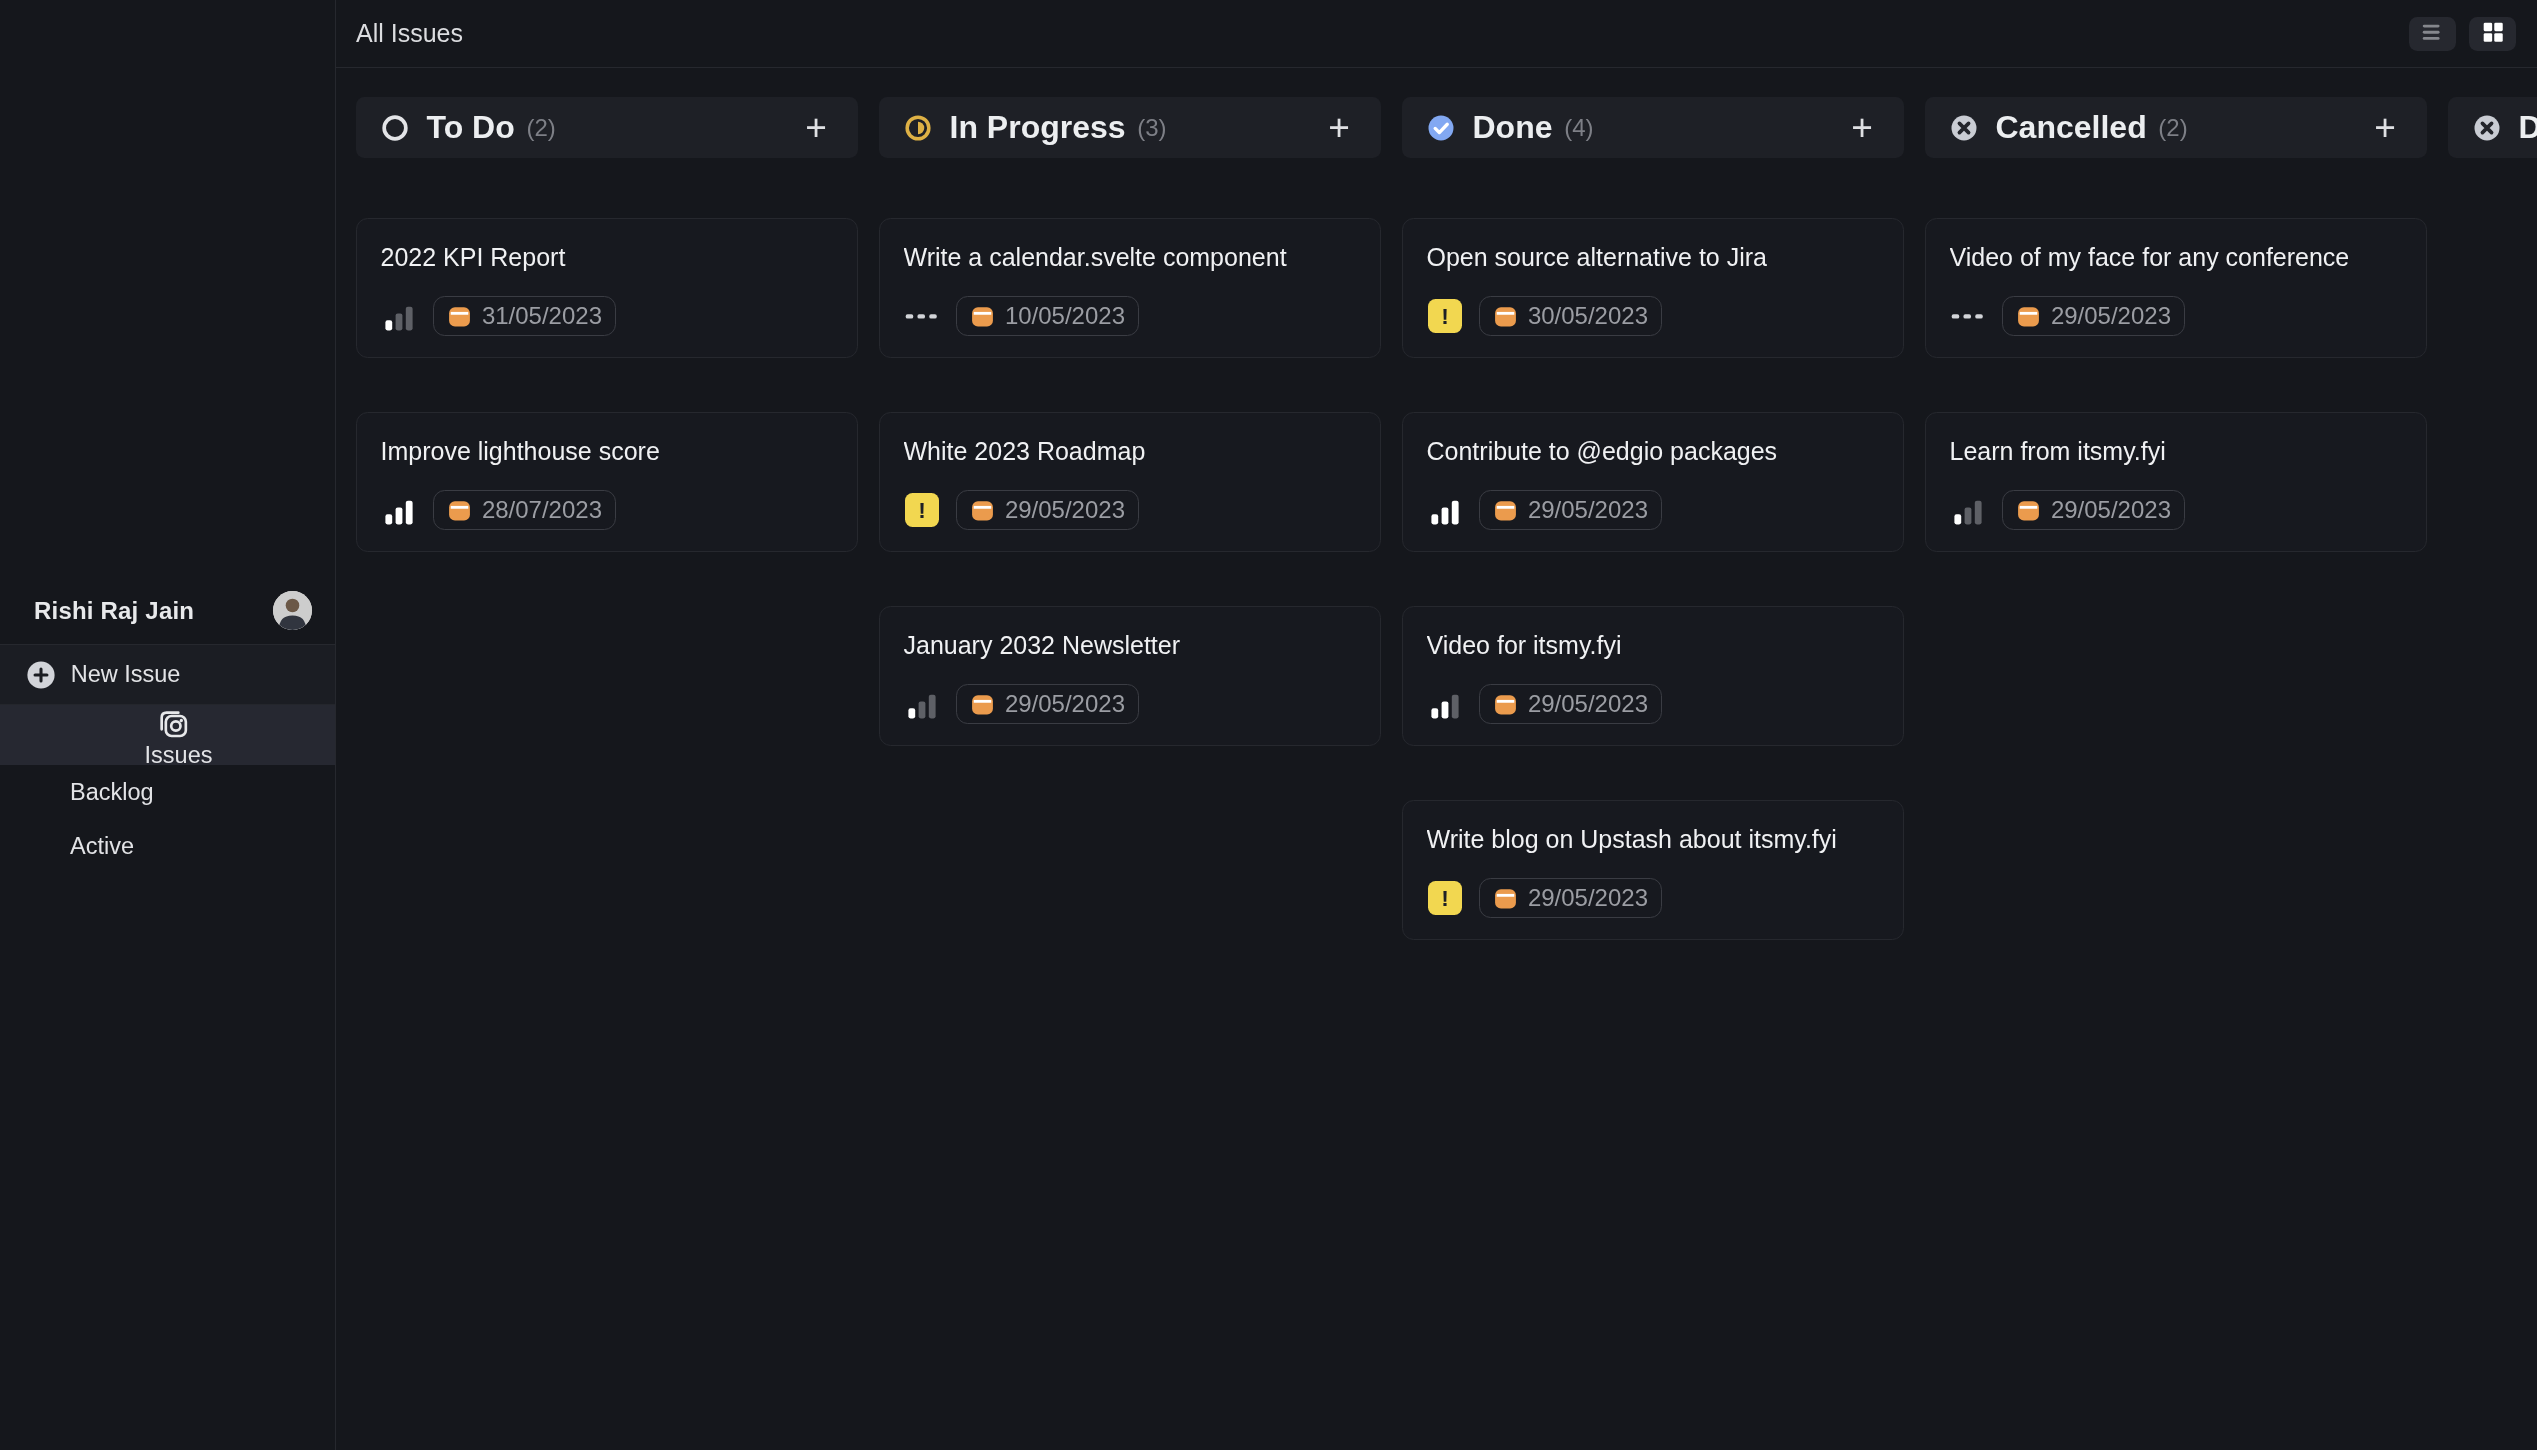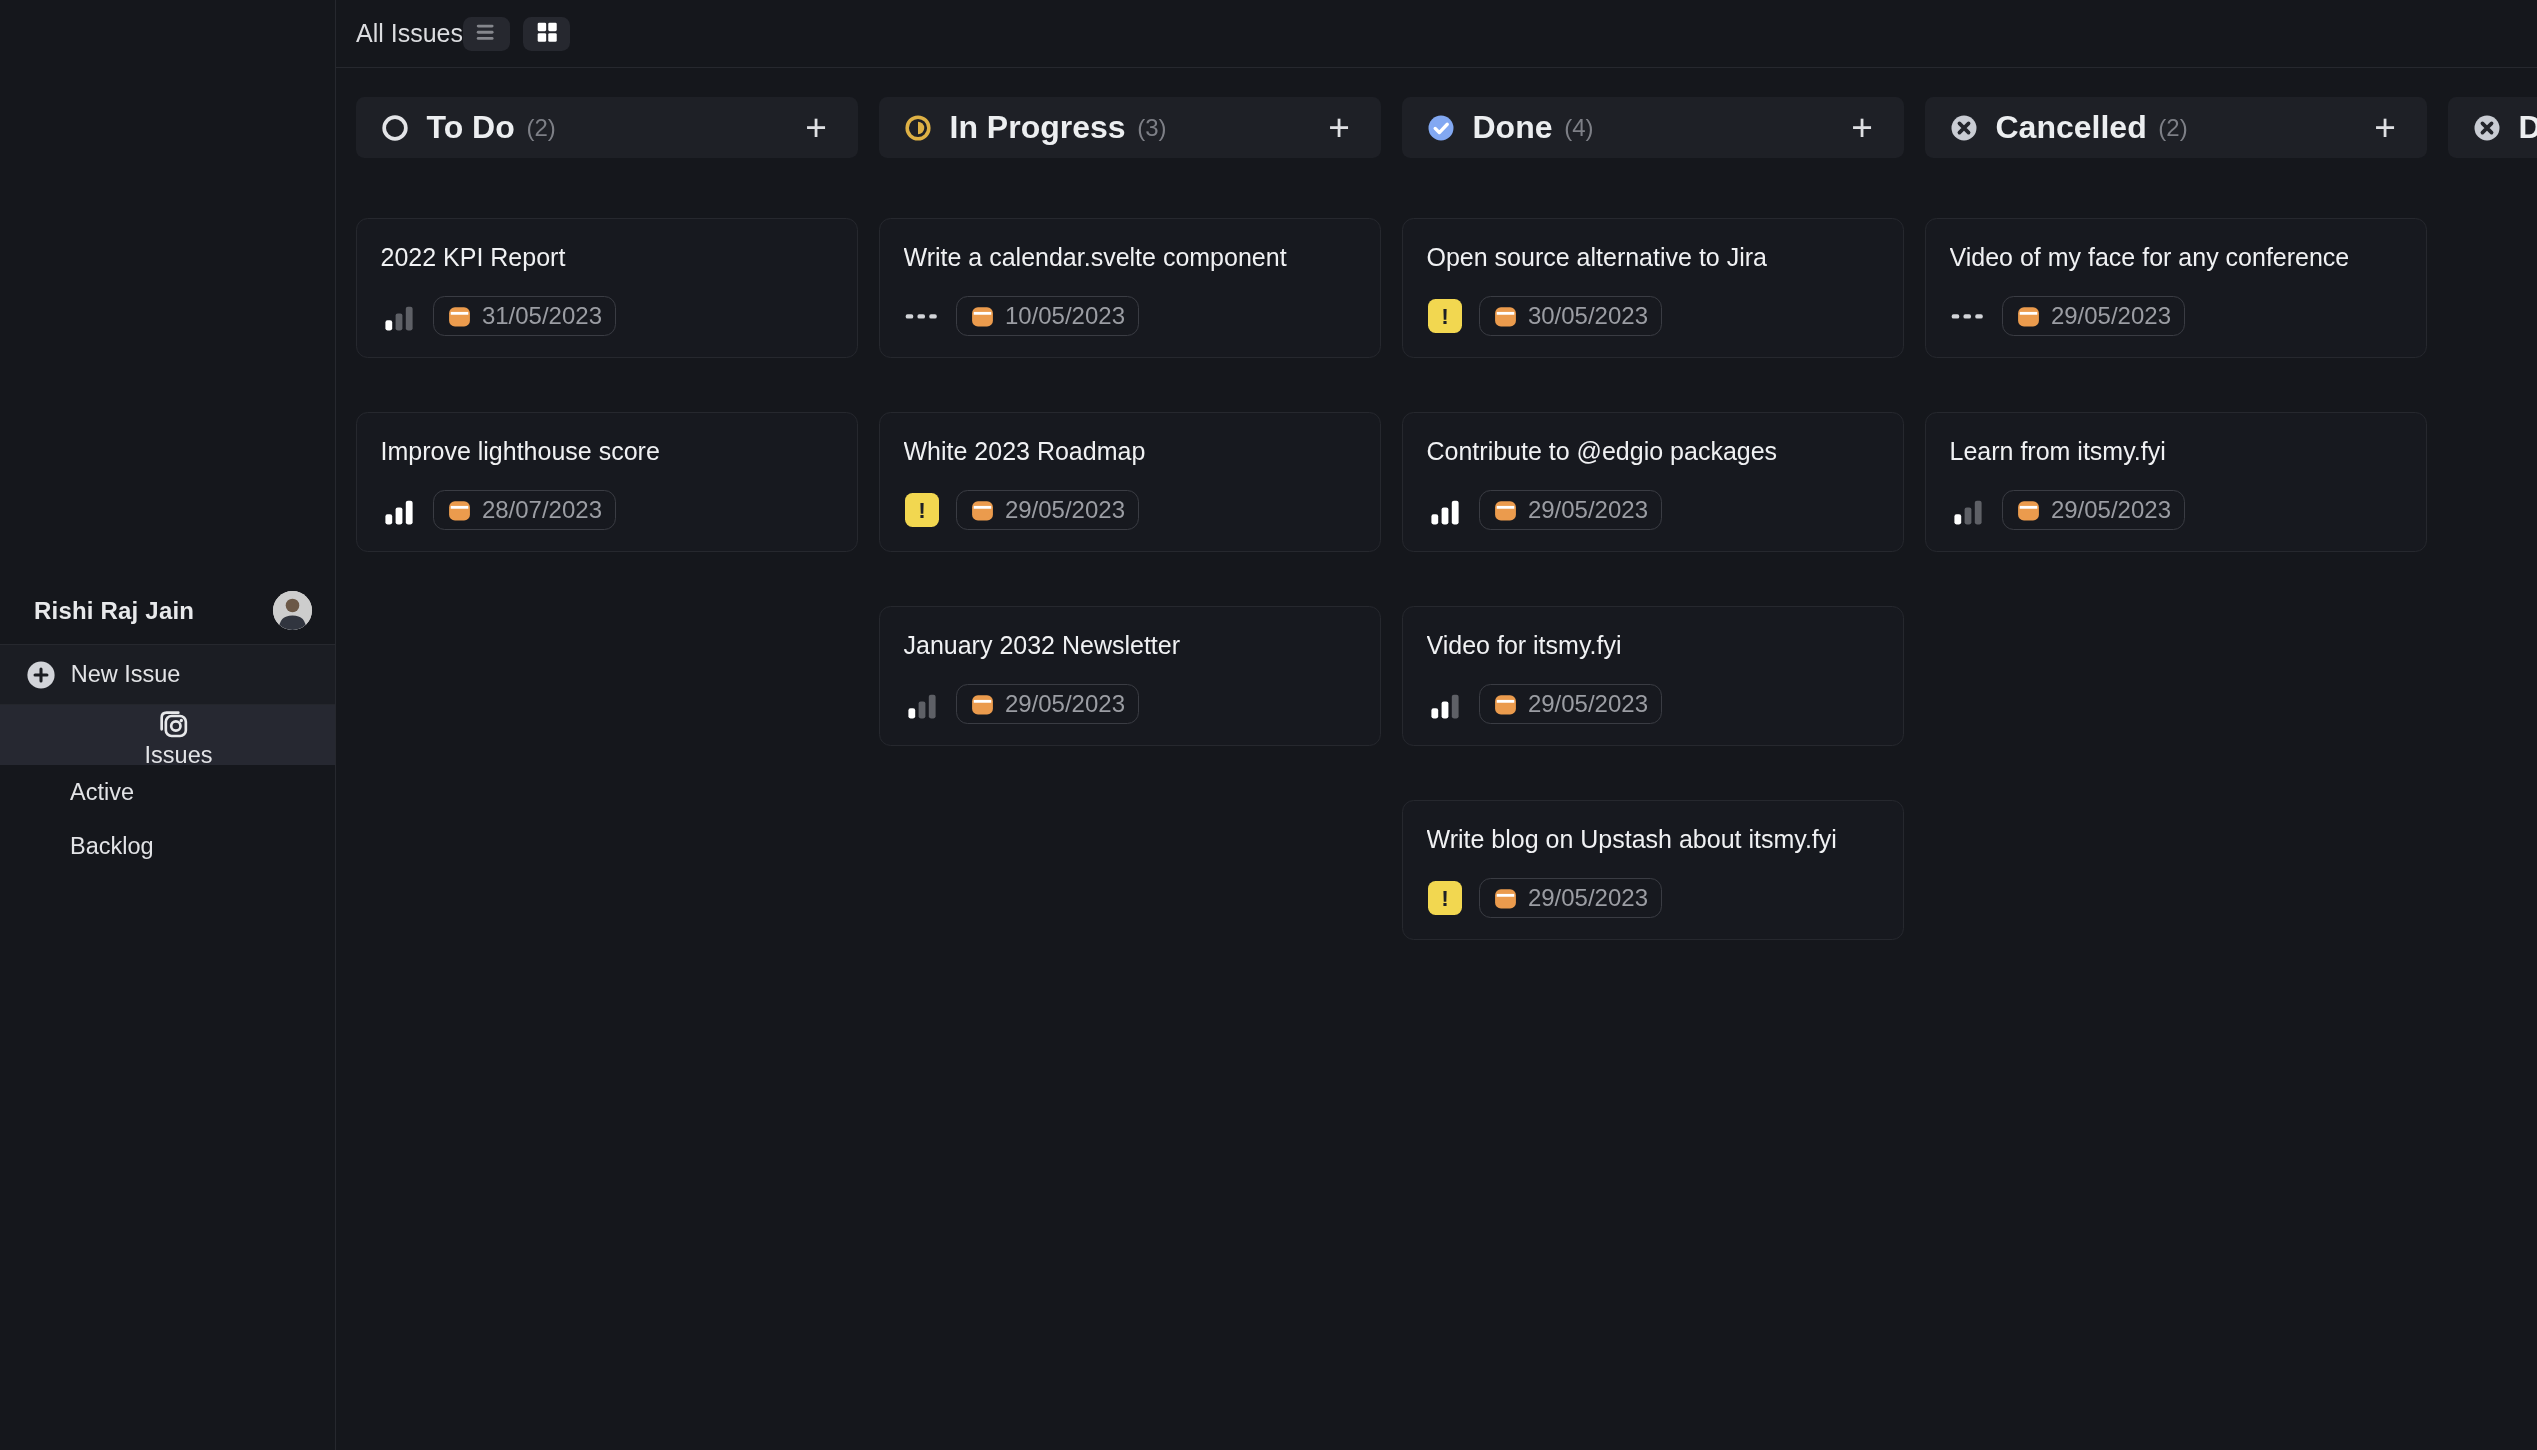--- a/index.html
+++ b/index.html
@@ -38,21 +38,21 @@
   .sb-row .sb-ic { width: 37px; height: 37px; margin-right: 11.7px;
     display: flex; align-items: center; justify-content: center; flex-shrink: 0; }
   .sb-row.new-issue { background: #1b1d23; border-bottom: 1.7px solid #24262c; }
   .sb-row.selected { background: #262831; flex-direction: column; }
   .sb-row.plain { height: 54px; padding-left: 70px; }
 
   
   .main { flex: 1; display: flex; flex-direction: column; min-width: 0; }
   .topbar {
     height: 68px; flex-shrink: 0;
-    display: flex; align-items: center; justify-content: flex-start;
+    display: flex; align-items: center; justify-content: space-between;
     padding: 0 22px 0 20px;
     border-bottom: 1.7px solid #26282e;
   }
   .page-title { font-size: 25px; font-weight: 500; color: #dcdde0; }
   .view-toggle { display: flex; gap: 13.4px; }
   .vt-btn {
     width: 47px; height: 34px; border: none; border-radius: 8.4px;
     background: #26282f; display: flex; align-items: center; justify-content: center;
     cursor: pointer;
   }
@@ -129,24 +129,24 @@
             <svg width="35" height="35" viewBox="0 0 42 42" fill="none">
               <path d="M8 28 V14 Q8 8 14 8 H28" stroke="#e7e8ea" stroke-width="3.2" stroke-linecap="round"></path>
               <rect x="13" y="12" width="24" height="24" rx="7" stroke="#e7e8ea" stroke-width="3.2"></rect>
               <circle cx="25" cy="24" r="5.6" stroke="#e7e8ea" stroke-width="3.2"></circle>
               <circle cx="31.6" cy="17.4" r="2" fill="#e7e8ea"></circle>
             </svg>
           </span>
           <span class="sb-label">Issues</span>
         </div>
         <div class="sb-row plain">
-          <span class="sb-label">Active</span>
+          <span class="sb-label">Backlog</span>
         </div>
         <div class="sb-row plain">
-          <span class="sb-label">Backlog</span>
+          <span class="sb-label">Active</span>
         </div>
       </nav>
   </aside>
 
   <main class="main">
     <header class="topbar">
       <h1 class="page-title">All Issues</h1>
       <div class="view-toggle" id="view-toggle">
           <button class="vt-btn">
             <span><svg width="22" height="18.5" viewBox="0 0 26 22">

